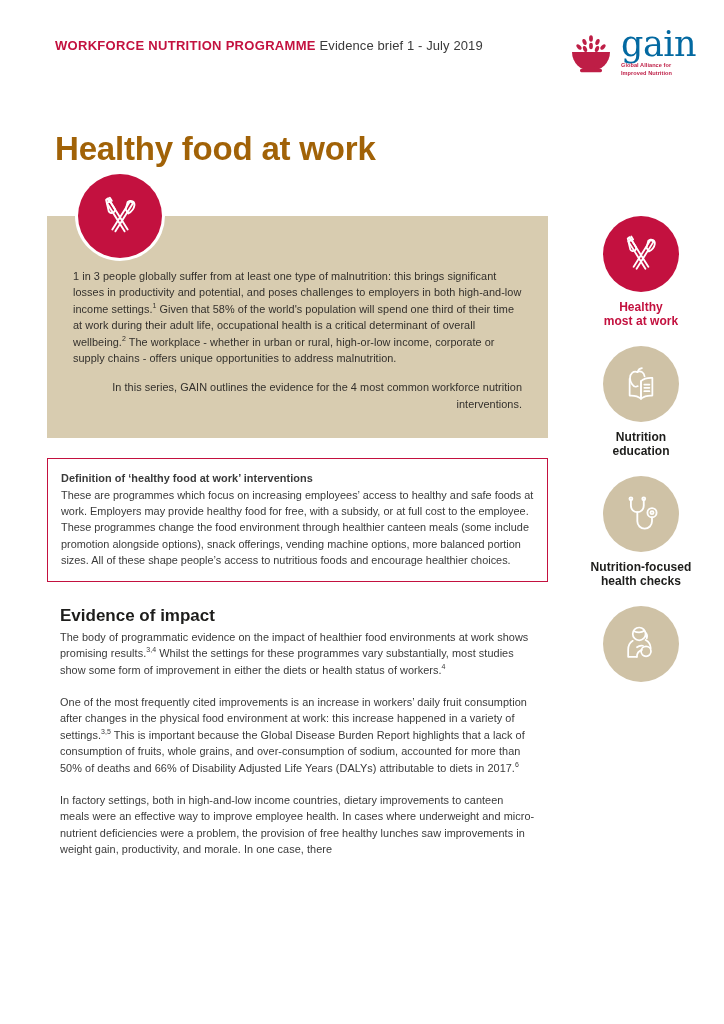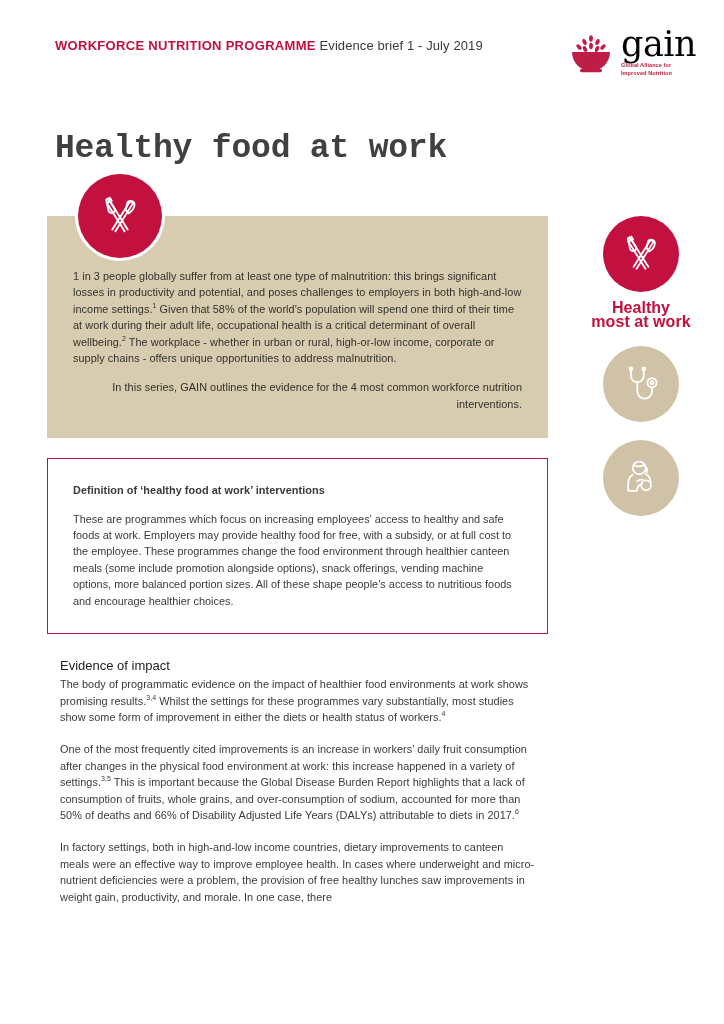--- a/index.html
+++ b/index.html
@@ -49,41 +49,41 @@
     display: flex;
     align-items: center;
     gap: 7px;
   }
   .logo-mark { width: 46px; height: 40px; display: block; }
   .logo-type { display: flex; flex-direction: column; justify-content: center; }
   .logo-word {
     font-family: "DejaVu Serif", serif;
     font-size: 35px;
     line-height: 0.92;
-    color: #000000;
+    color: #0369a1;
     letter-spacing: -0.5px;
   }
   .logo-tag {
     font-size: 5.6px;
     font-weight: bold;
     color: #BE1E46;
     line-height: 1.35;
     letter-spacing: 0.05px;
     margin-top: 2px;
   }
 
   
   .page-title {
     position: absolute;
     left: 55px;
     top: 108px;
-    font-family: Liberation Mono, monospace;
+    font-family: Liberation Sans, sans-serif;
     font-size: 33px;
     font-weight: bold;
-    color: #404040;
+    color: #a16207;
     letter-spacing: -0.2px;
   }
 
   
   .main-col {
     position: absolute;
     left: 47px;
     top: 216px;
     width: 501px;
   }
@@ -138,32 +138,32 @@
   .def-title {
     color: #C3113F;
     font-weight: bold;
     font-size: 11.4px;
     margin: 0 0 2px 0;
     letter-spacing: 0.05px;
   }
   .def-box p {
     font-size: 10.9px;
     line-height: 16.4px;
-    margin: 12px;
+    margin: 0;
     color: #3a3a3a;
   }
 
   
   .evidence {
     margin-top: 24px;
     padding: 0 13px;
   }
   .section-title {
-    font-size: 13px;
-    font-weight: normal;
+    font-size: 17px;
+    font-weight: bold;
     color: #1d1d1b;
     margin: 0 0 3px 0;
   }
   .evidence .body-p { color: #3a3a3a; margin-bottom: 16px; }
   .evidence .body-p:last-child { margin-bottom: 8px; }
 
   
   .rail {
     position: absolute;
     left: 566px;
@@ -181,21 +181,21 @@
     border-radius: 50%;
     margin: 0 auto 9px auto;
     display: flex;
     align-items: center;
     justify-content: center;
   }
   .rail-circle.active { background: #C3113F; }
   .rail-circle.muted  { background: #CFC2A6; }
   .rail-circle svg { width: 44px; height: 44px; }
   .rail-label {
-    font-size: 16px;
+    font-size: 12px;
     font-weight: bold;
     line-height: 13.5px;
     color: #1d1d1b;
     letter-spacing: 0.05px;
     text-align: center;
   }
   .rail-label.active { color: #C3113F; }
 </style>
 </head>
 <body>
@@ -281,33 +281,56 @@
           <path d="M11 6.2 l2 3.2 M13.4 5 l2 3.2"></path>
         </g>
       </svg>
     </div>
     <div class="rail-label active">
       <span>Healthy</span><br>
       <span>most at work</span>
     </div>
   </div>
 
+  <div class="rail-item">
+    <div class="rail-circle muted">
+      <svg viewBox="0 0 48 48">
+        <g stroke="#ffffff" stroke-width="1.9" fill="none" stroke-linecap="round" stroke-linejoin="round">
+          <path d="M20 11 c-4.4 -1.6 -8 1.6 -8 6.4 0 5 3.6 9.6 6 9.6 1 0 1.4 -0.6 2.4 -0.6"></path>
+          <path d="M20.5 10.6 c3.6 -1.4 6.8 1 7.4 5"></path>
+          <path d="M20.4 10.8 c0.6 -2.6 2.4 -4 4.6 -4.2"></path>
+          <path d="M24 40 c-3.6 -3.2 -8.4 -3.6 -12.4 -3.4 V18.4"></path>
+          <path d="M24 40 c3.6 -3.2 8.4 -3.6 12.4 -3.4 V17.4 c-4 -0.2 -8.8 0.2 -12.4 3.4 z"></path>
+          <path d="M24 20.8 V40"></path>
+          <path d="M27.6 24.6 h5.6 M27.6 28.2 h5.6 M27.6 31.8 h5.6"></path>
+        </g>
+      </svg>
+    </div>
+    <div class="rail-label">
+      <span>Nutrition</span><br>
+      <span>education</span>
+    </div>
+  </div>
 
   <div class="rail-item">
     <div class="rail-circle muted">
       <svg viewBox="0 0 48 48">
         <g stroke="#ffffff" stroke-width="2" fill="none" stroke-linecap="round" stroke-linejoin="round">
           <path d="M13 8 v7 a7 7 0 0 0 14 0 V8"></path>
           <circle cx="13" cy="7.4" r="1.6"></circle>
           <circle cx="27" cy="7.4" r="1.6"></circle>
           <path d="M20 22 v10 a8 8 0 0 0 16 0 v-4"></path>
           <circle cx="36" cy="22.5" r="5"></circle>
           <circle cx="36" cy="22.5" r="1.7"></circle>
         </g>
       </svg>
+    </div>
+    <div class="rail-label">
+      <span>Nutrition-focused</span><br>
+      <span>health checks</span>
     </div>
   </div>
 
   <div class="rail-item">
     <div class="rail-circle muted">
       <svg viewBox="0 0 48 48">
         <g stroke="#ffffff" stroke-width="1.9" fill="none" stroke-linecap="round" stroke-linejoin="round">
           <circle cx="22" cy="13" r="7"></circle>
           <path d="M16.5 10 c3 1.6 8 1.8 11 -0.4"></path>
           <path d="M29 11.5 c1.6 1.6 2 4.2 1.2 6.4"></path>

